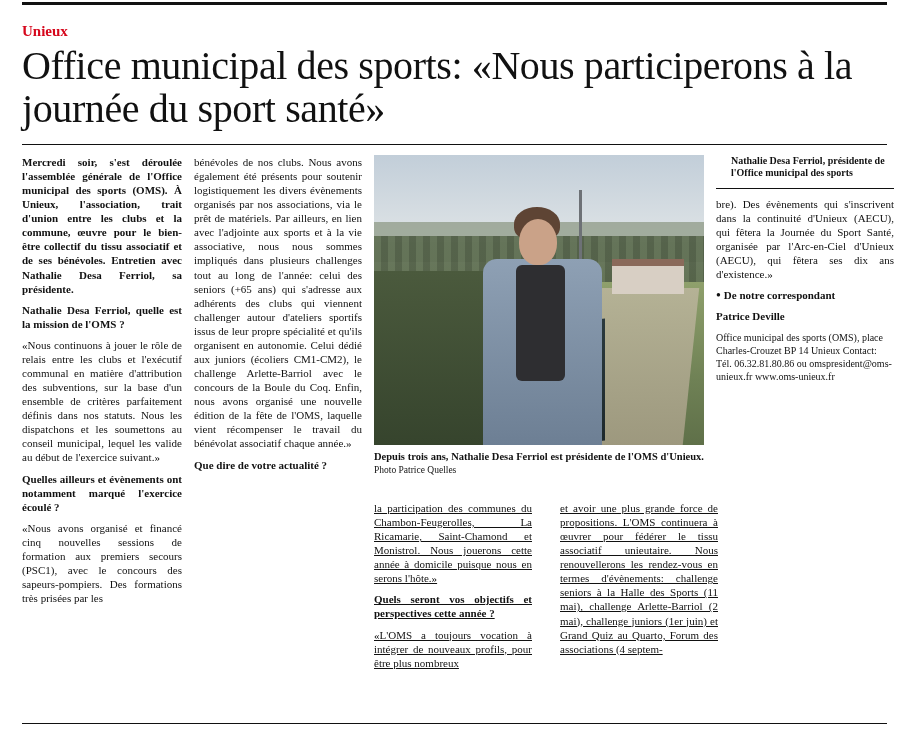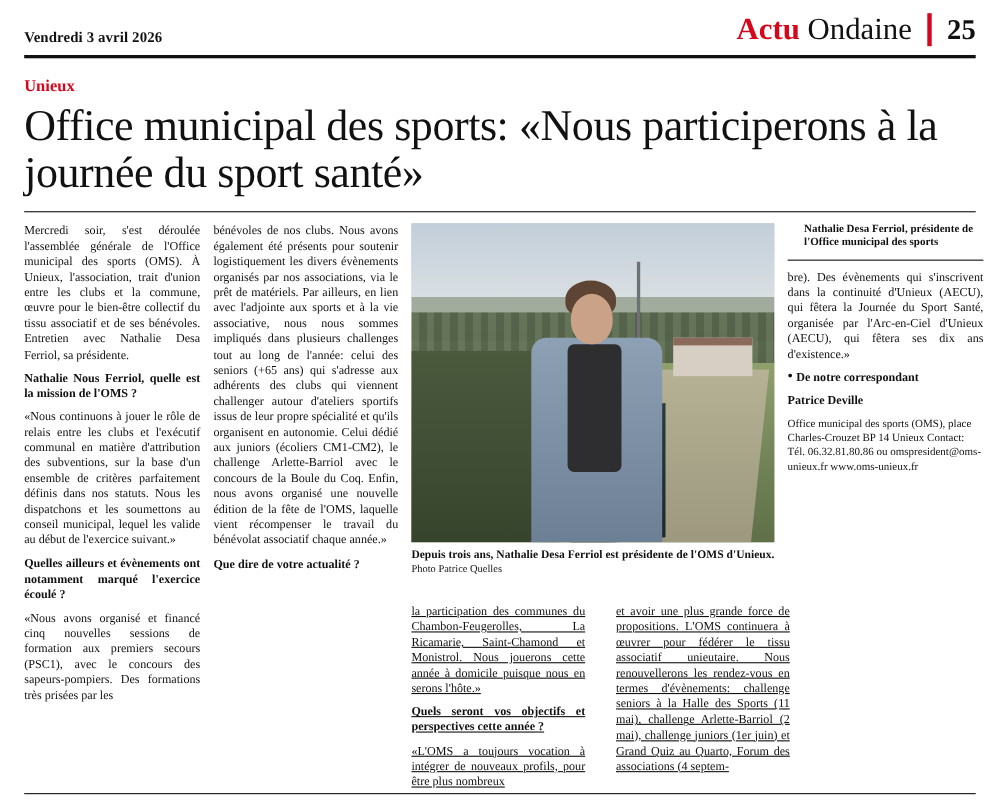--- a/index.html
+++ b/index.html
@@ -50,21 +50,21 @@
   .body-grid {
     display: grid;
     grid-template-columns: 160px 168px 330px 178px;
     column-gap: 12px;
     font-size: 11px;
     line-height: 1.28;
     text-align: justify;
   }
   .col { position: relative; }
   p { margin: 0 0 7px 0; }
-  .lead { font-weight: normal; }
+  .lead { font-weight: bold; }
   .q { font-weight: bold; }
   .subq { font-weight: bold; }
 
   
   .photo-wrap { width: 330px; }
   .photo {
     width: 330px; height: 290px;
     position: relative; overflow: hidden;
     background: linear-gradient(#b9c6d2 0%, #cfd8de 26%, #9fae8e 42%, #7e8f66 70%, #6d7f58 100%);
   }
@@ -127,42 +127,31 @@
     text-decoration: underline;
   }
 
   .rule-bottom { position:absolute; left:22px; right:22px; bottom: 8px; height:1px; background:#111; }
 </style>
 </head>
 <body>
 
 <div class="page">
 
-  <div class="masthead">
-    <div class="masthead-date">Vendredi 3 avril 2026</div>
-    <div class="masthead-right">
-      <div class="masthead-title">
-        <span class="actu">Actu</span>
-        <span class="ondaine">Ondaine</span>
-      </div>
-      <div class="mast-rule"></div>
-      <div class="page-number">25</div>
-    </div>
-  </div>
   <div class="rule-top"></div>
 
   <div class="kicker">Unieux</div>
   <h1 class="headline">Office municipal des sports: «Nous participerons à la journée du sport santé»</h1>
   <div class="headline-rule"></div>
 
   <div class="body-grid">
 
     <div class="col">
       <p class="lead">Mercredi soir, s'est déroulée l'assemblée générale de l'Office municipal des sports (OMS). À Unieux, l'association, trait d'union entre les clubs et la commune, œuvre pour le bien-être collectif du tissu associatif et de ses bénévoles. Entretien avec Nathalie Desa Ferriol, sa présidente.</p>
-      <p class="q">Nathalie Nous Ferriol, quelle est la mission de l'OMS ?</p>
+      <p class="q">Nathalie Desa Ferriol, quelle est la mission de l'OMS ?</p>
       <p>«Nous continuons à jouer le rôle de relais entre les clubs et l'exécutif communal en matière d'attribution des subventions, sur la base d'un ensemble de critères parfaitement définis dans nos statuts. Nous les dispatchons et les soumettons au conseil municipal, lequel les valide au début de l'exercice suivant.»</p>
       <p class="q">Quelles ailleurs et évènements ont notamment marqué l'exercice écoulé ?</p>
       <p>«Nous avons organisé et financé cinq nouvelles sessions de formation aux premiers secours (PSC1), avec le concours des sapeurs-pompiers. Des formations très prisées par les</p>
     </div>
 
     <div class="col">
       <p>bénévoles de nos clubs. Nous avons également été présents pour soutenir logistiquement les divers évènements organisés par nos associations, via le prêt de matériels. Par ailleurs, en lien avec l'adjointe aux sports et à la vie associative, nous nous sommes impliqués dans plusieurs challenges tout au long de l'année: celui des seniors (+65 ans) qui s'adresse aux adhérents des clubs qui viennent challenger autour d'ateliers sportifs issus de leur propre spécialité et qu'ils organisent en autonomie. Celui dédié aux juniors (écoliers CM1-CM2), le challenge Arlette-Barriol avec le concours de la Boule du Coq. Enfin, nous avons organisé une nouvelle édition de la fête de l'OMS, laquelle vient récompenser le travail du bénévolat associatif chaque année.»</p>
       <p class="subq">Que dire de votre actualité ?</p>
     </div>
 

